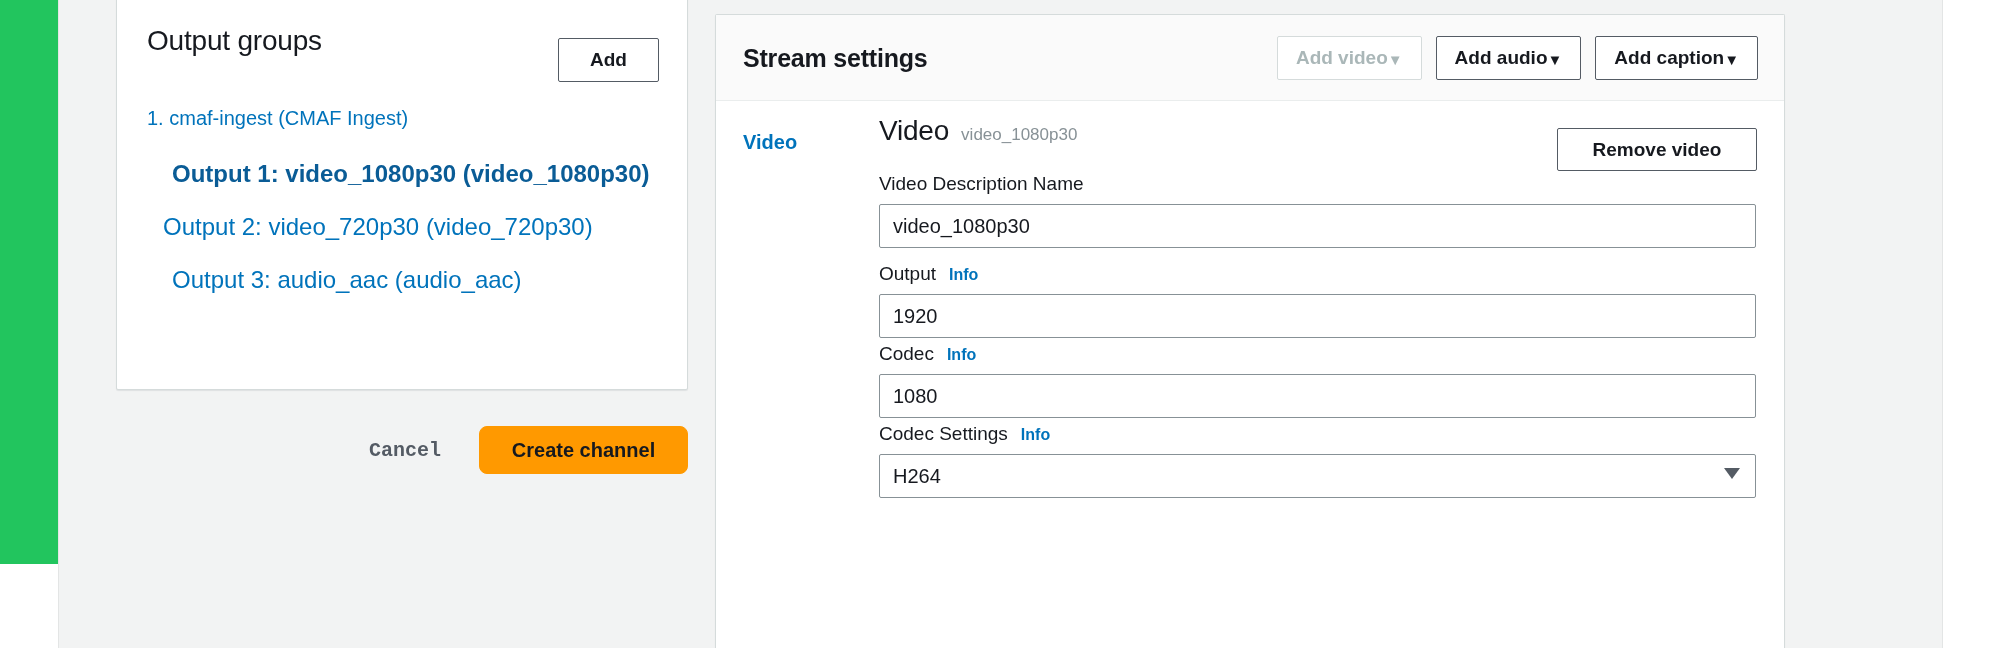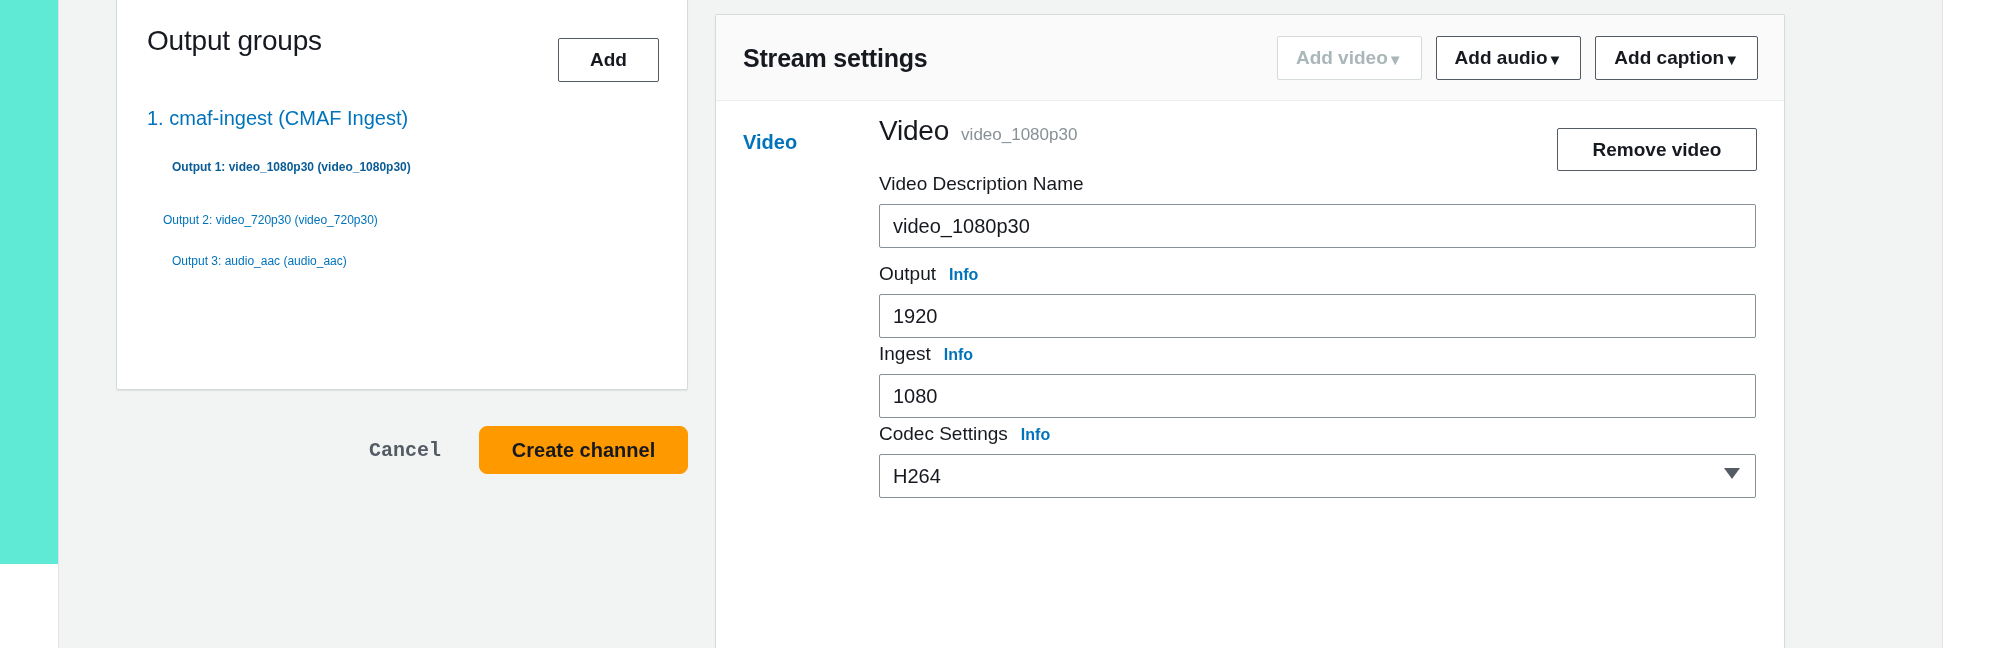--- a/index.html
+++ b/index.html
@@ -13,21 +13,21 @@
     background: #ffffff;
     font-family: "Liberation Sans", sans-serif;
     -webkit-font-smoothing: antialiased;
   }
 
   
   #screen {
     position: relative;
     width: 2000px;
     height: 564px;
-    background: #5eead4;
+    background: #22c55e;
   }
   .page-bg {
     position: absolute;
     top: 0;
     left: 58px;
     width: 1884px;
     height: 648px;
     background: #f2f3f3;
     border-left: 1px solid #e3e5e5;
     box-sizing: border-box;
@@ -102,24 +102,24 @@
   }
 
   .og-link {
     position: absolute;
     color: #0073bb;
     font-size: 20px;
     cursor: pointer;
     white-space: nowrap;
   }
   .og-root { left: 30px; top: 118px; }
-  .og-child { font-size: 12px; }
+  .og-child { font-size: 24px; }
   .og-c1 { left: 55px; top: 171px; font-weight: bold; color: #0a5c96; }
   .og-c2 { left: 46px; top: 224px; }
-  .og-c3 { left: 55px; top: 265px; }
+  .og-c3 { left: 55px; top: 277px; }
 
   .form-actions {
     position: absolute;
     left: 116px;
     top: 425px;
     width: 572px;
     height: 50px;
     display: flex;
     align-items: center;
     justify-content: flex-end;
@@ -385,21 +385,21 @@
           <span>Output</span>
           <span class="info-link">Info</span>
         </div>
         <div class="control">
           <input type="text" value="1920" style="">
         </div>
       </div>
 
       <div class="field f-height">
         <div class="field-label">
-          <span>Ingest</span>
+          <span>Codec</span>
           <span class="info-link">Info</span>
         </div>
         <div class="control">
           <input type="text" value="1080" style="">
         </div>
       </div>
 
       <div class="field f-codec">
         <div class="field-label">
           <span>Codec Settings</span>

